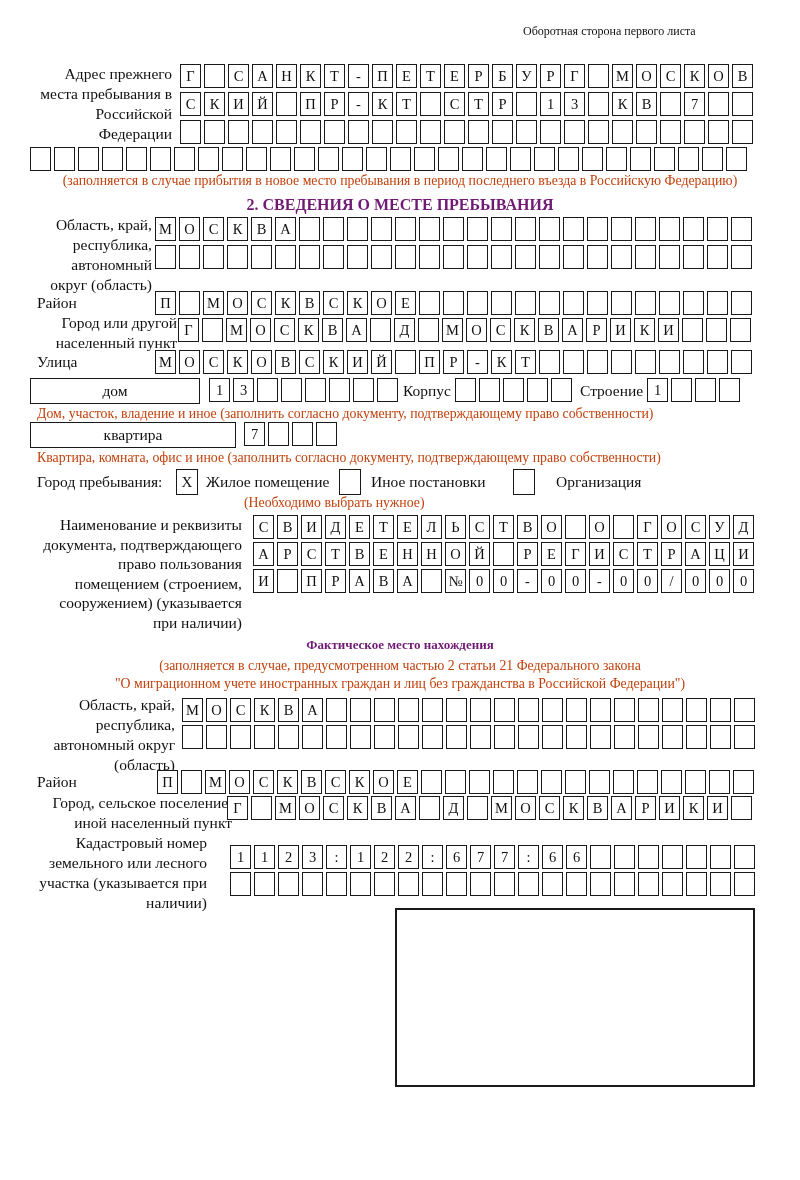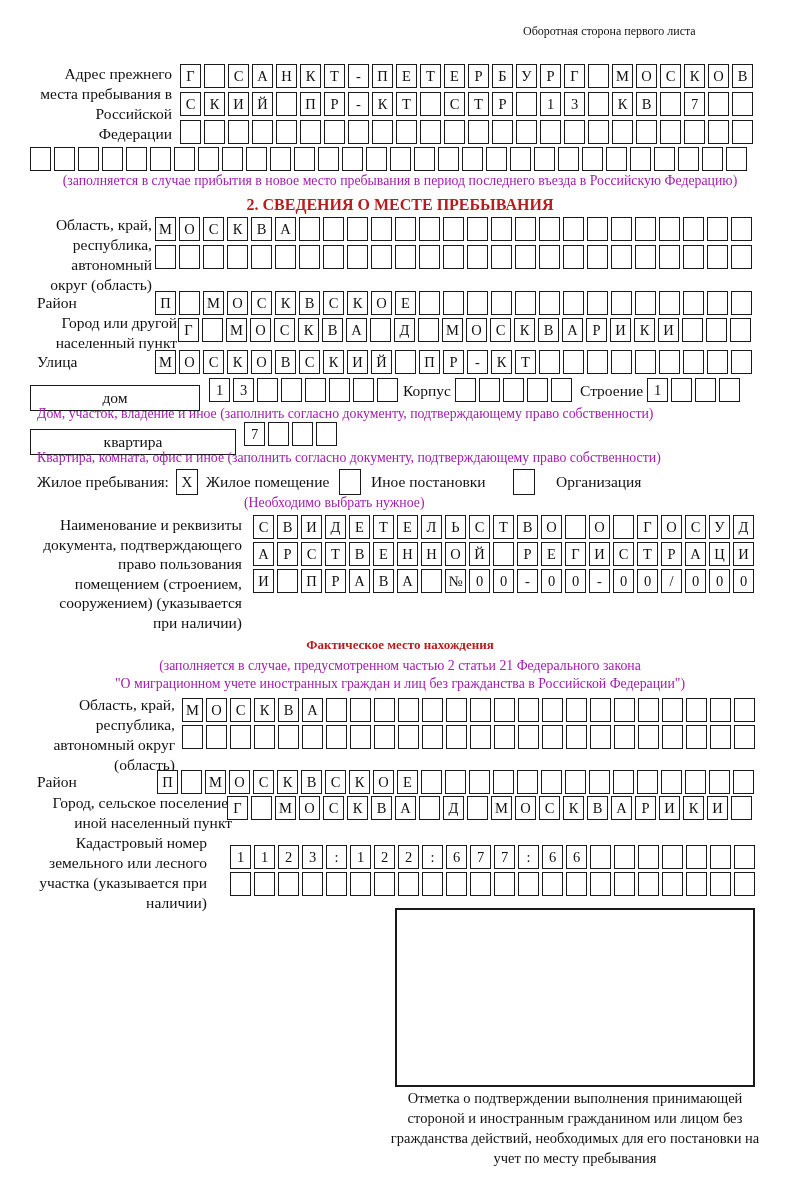--- a/index.html
+++ b/index.html
@@ -3,33 +3,33 @@
 <meta charset="utf-8">
 <style>
   html,body{margin:0;padding:0;background:#888;}
   #page{
     position:relative;width:800px;height:1180px;background:#ffffff;
     margin:0 auto;font-family:"Liberation Serif","DejaVu Serif",serif;color:#111;
     overflow:hidden;
   }
   .abs{position:absolute;}
   .lbl{position:absolute;font-size:15.5px;line-height:20px;color:#111;text-align:right;}
-  .note{position:absolute;font-size:13.8px;color:#a21caf;}
+  .note{position:absolute;font-size:13.8px;color:#c2410c;}
   .center{left:0;right:0;text-align:center;}
-  .title{position:absolute;left:0;right:0;text-align:center;font-weight:bold;font-size:16px;color:#b91c1c;}
+  .title{position:absolute;left:0;right:0;text-align:center;font-weight:bold;font-size:16px;color:#701a75;}
   .cells{position:absolute;display:flex;gap:3px;}
   .cell{
     flex:0 0 21px;width:21px;height:24px;box-sizing:border-box;
     border:1.6px solid #1a1a1a;background:#fff;
     display:flex;align-items:center;justify-content:center;
     font-size:14.5px;line-height:22px;color:#111;
   }
   .widebox{
     position:absolute;height:26px;box-sizing:border-box;border:1.6px solid #1a1a1a;
-    display:flex;align-items:center;justify-content:center;font-size:15.5px;background:#fff;margin-top:7px;
+    display:flex;align-items:center;justify-content:center;font-size:15.5px;background:#fff;
   }
   .checkcell{
     position:absolute;width:22px;height:26px;box-sizing:border-box;border:1.6px solid #1a1a1a;
     display:flex;align-items:center;justify-content:center;font-size:15px;background:#fff;
   }
   .stampbox{position:absolute;border:2px solid #1a1a1a;background:#fff;}
 </style>
 </head>
 <body>
 
@@ -324,21 +324,21 @@
 
   <div class="widebox" style="left:30px;top:422px;width:206px;text-align:right;">квартира</div>
   <div class="cells" style="left:244px;top:422px;">
       <span class="cell">7</span>
       <span class="cell"></span>
       <span class="cell"></span>
       <span class="cell"></span>
     </div>
   <div class="note" style="left:37px;top:450px;">Квартира, комната, офис и иное (заполнить согласно документу, подтверждающему право собственности)</div>
 
-  <div class="lbl" style="left:37px;top:472px;">Жилое пребывания:</div>
+  <div class="lbl" style="left:37px;top:472px;">Город пребывания:</div>
   <div class="checkcell" style="left:176px;top:469px;">X</div>
   <div class="lbl" style="left:206px;top:472px;">Жилое помещение</div>
   <div class="checkcell" style="left:339px;top:469px;"></div>
   <div class="lbl" style="left:371px;top:472px;">Иное постановки</div>
   <div class="checkcell" style="left:513px;top:469px;"></div>
   <div class="lbl" style="left:556px;top:472px;">Организация</div>
   <div class="note" style="left:244px;top:495px;">(Необходимо выбрать нужное)</div>
 
   <div class="lbl" style="left:37px;top:515px;width:205px;line-height:19.5px;">Наименование и реквизиты документа, подтверждающего право пользования помещением (строением, сооружением) (указывается при наличии)</div>
   <div class="cells" style="left:253px;top:515px;">
@@ -568,15 +568,14 @@
       <span class="cell"></span>
       <span class="cell"></span>
       <span class="cell"></span>
       <span class="cell"></span>
       <span class="cell"></span>
       <span class="cell"></span>
       <span class="cell"></span>
     </div>
 
   <div class="stampbox" style="left:395px;top:908px;width:356px;height:175px;"></div>
-  <div class="abs" style="left:385px;top:1088px;width:380px;text-align:center;font-size:14.5px;line-height:20px;">Отметка о подтверждении выполнения принимающей стороной и иностранным гражданином или лицом без гражданства действий, необходимых для его постановки на учет по месту пребывания</div>
 
 </div>
 
 </body></html>

